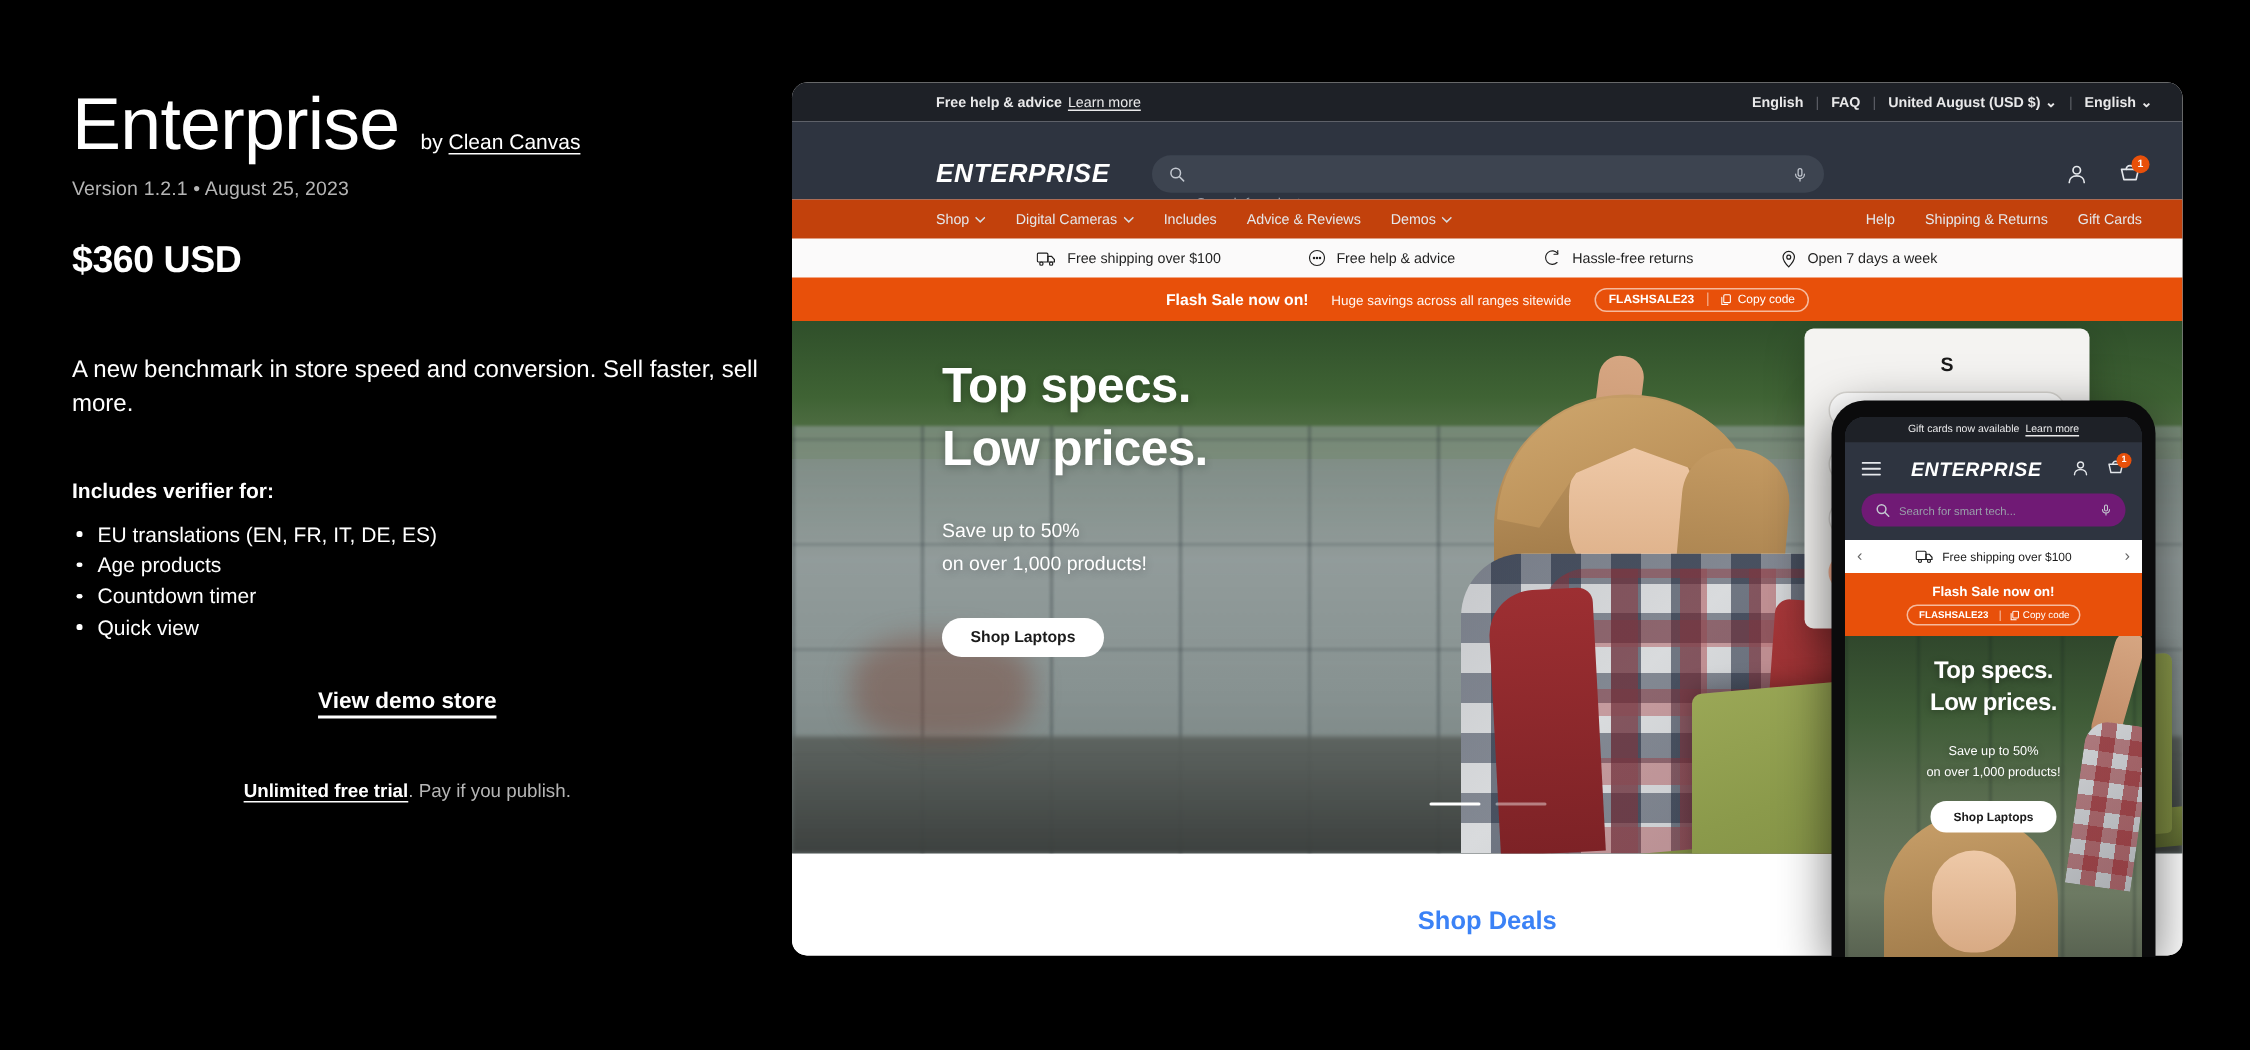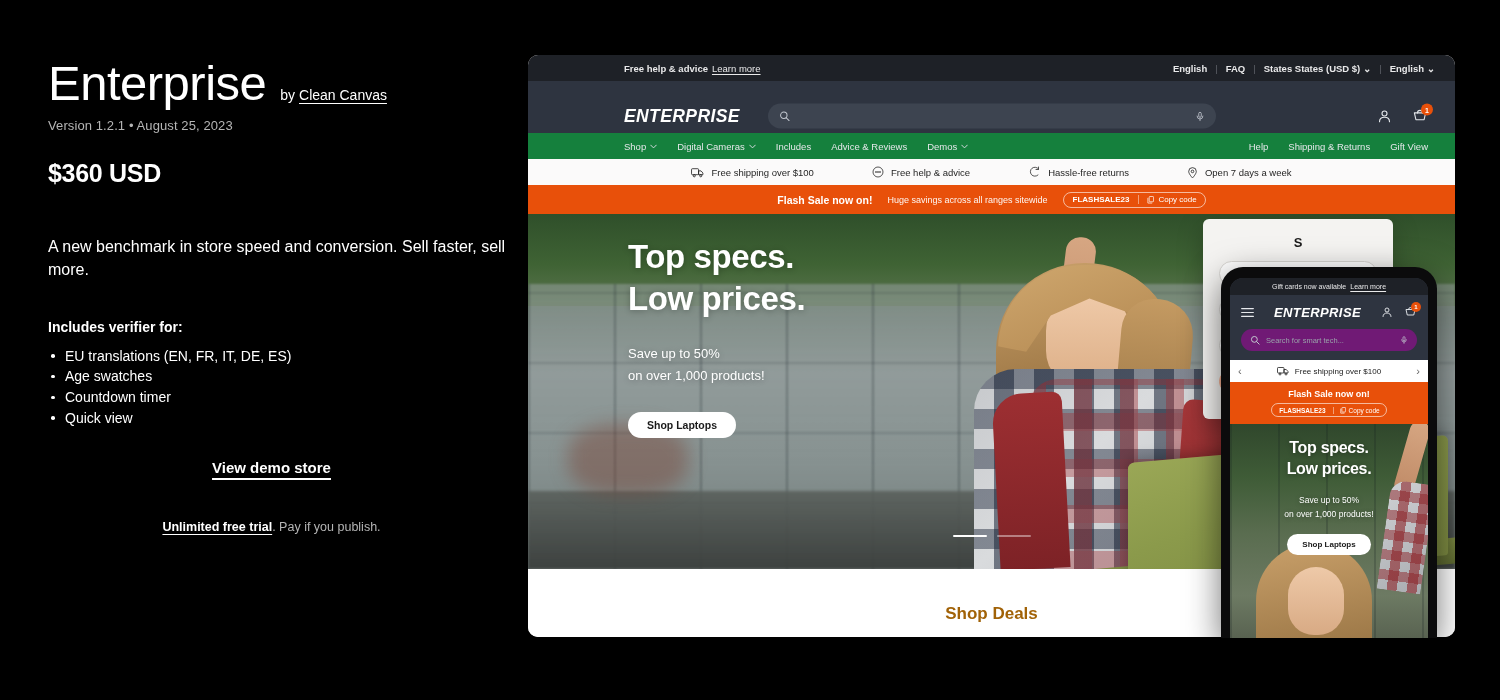--- a/index.html
+++ b/index.html
@@ -88,21 +88,21 @@
   .search .ph { font-size: 9.5px; color: #9aa0aa; flex: 1; margin-top: 40px; }
   .icons-right { position: absolute; right: 27px; top: 35px; transform: translateY(-50%); display: flex; gap: 20px; align-items: center; }
   .cart-wrap { position: relative; }
   .cart-badge {
     position: absolute; right: -5px; top: -5px; width: 12px; height: 12px;
     background: #e8500a; border-radius: 50%; color: #fff; font-size: 7px;
     display: flex; align-items: center; justify-content: center; font-weight: 700;
   }
 
   
-  .navrow { height: 26px; background: #15803d; position: relative; }
+  .navrow { height: 26px; background: #c2410c; position: relative; }
   .nav-left { position: absolute; left: 96px; top: 0; display: flex; gap: 20px; align-items: center; height: 26px; }
   .nav-right { position: absolute; right: 27px; top: 0; display: flex; gap: 20px; align-items: center; height: 26px; }
   .navrow span.nv { font-size: 9.5px; color: #e5e7ea; cursor: pointer; display: flex; align-items: center; gap: 4px; }
 
   
   .vprops { height: 26px; background: #fbfafa; display: flex; align-items: center; justify-content: center; gap: 58px; }
   .vp { display: flex; align-items: center; gap: 7px; font-size: 9.5px; color: #1f1f1f; }
 
   
   .flash {
@@ -201,21 +201,21 @@
   .hero-card .hc-title { text-align: center; font-size: 13px; font-weight: 700; color: #1a1a1a; }
   .hc-opt {
     margin-top: 11px; height: 25px; border: 1px solid #d8d6d2; border-radius: 13px;
     display: flex; align-items: center; padding: 0 14px; font-size: 9.5px; color: #2a2a2a; background: #fff;
   }
   .hc-opt.first { background: #fff; }
   .hc-opt.accent { background: #f7b193; border-color: #f7b193; }
 
   
   .deals { height: 90px; background: #fff; display: flex; align-items: center; justify-content: center; }
-  .deals-title { font-size: 17px; font-weight: 700; color: #a16207; }
+  .deals-title { font-size: 17px; font-weight: 700; color: #3b82f6; }
 
   
   .phone {
     position: absolute; left: 1221px; top: 267px; width: 216px; height: 371px;
     background: #0b0b0c; border-radius: 22px 22px 0 0;
     box-shadow: 0 10px 34px rgba(0,0,0,.55); padding: 11px 9px 0 9px; overflow: hidden;
   }
   .phone-screen { width: 198px; height: 360px; background: #2e3440; border-radius: 13px 13px 0 0; overflow: hidden; position: relative; }
   .p-announce { height: 17px; background: #1e2127; display: flex; align-items: center; justify-content: center; gap: 4px; font-size: 7px; color: #e9e9ea; }
   .p-announce .lnk { text-decoration: underline; text-underline-offset: 2px; cursor: pointer; }
@@ -275,21 +275,21 @@
     <div class="version-row">Version 1.2.1 • August 25, 2023</div>
 
     <div class="price">$360 USD</div>
 
     <div class="tagline">A new benchmark in store speed and conversion. Sell faster, sell more.</div>
 
     <div class="includes">Includes verifier for:</div>
 
     <ul class="features">
       <li><span>EU translations (EN, FR, IT, DE, ES)</span></li>
-      <li><span>Age swatches</span></li>
+      <li><span>Age products</span></li>
       <li><span>Countdown timer</span></li>
       <li><span>Quick view</span></li>
     </ul>
 
 
     <div class="demo-wrap">
       <span class="demo-link">View demo store</span>
     </div>
 
     <div class="trial-wrap">
@@ -302,21 +302,21 @@
     <div class="announce">
       <div class="left-msg">
         <span>Free help &amp; advice</span>
         <span class="lnk">Learn more</span>
       </div>
       <div class="right-links">
         <span class="it">English</span>
         <span class="sep">|</span>
         <span class="it">FAQ</span>
         <span class="sep">|</span>
-        <span class="it"><span>States States (USD $)</span><span class="caret">⌄</span></span>
+        <span class="it"><span>United August (USD $)</span><span class="caret">⌄</span></span>
         <span class="sep">|</span>
         <span class="it"><span>English</span><span class="caret">⌄</span></span>
       </div>
     </div>
 
     <div class="hdr">
       <div class="brand">ENTERPRISE</div>
 
       <div class="search">
         <span>
@@ -377,21 +377,21 @@
             <span>
               <svg width="7" height="5" viewBox="0 0 10 6" fill="none" stroke="#d7dbe0" stroke-width="1.4">
                 <path d="M1 1l4 4 4-4" stroke-linecap="round"></path>
               </svg>
             </span>
           </span>
       </div>
       <div class="nav-right">
         <span class="nv">Help</span>
         <span class="nv">Shipping &amp; Returns</span>
-        <span class="nv">Gift View</span>
+        <span class="nv">Gift Cards</span>
       </div>
     </div>
 
     <div class="vprops">
       <div class="vp">
         <span>
             <svg width="13" height="11" viewBox="0 0 24 20" fill="none" stroke="#1f1f1f" stroke-width="1.5">
               <rect x="1" y="3" width="13" height="11" rx="1.5"></rect>
               <path d="M14 7h4.5L22 11v3h-8z"></path>
               <circle cx="6" cy="16" r="2"></circle>

